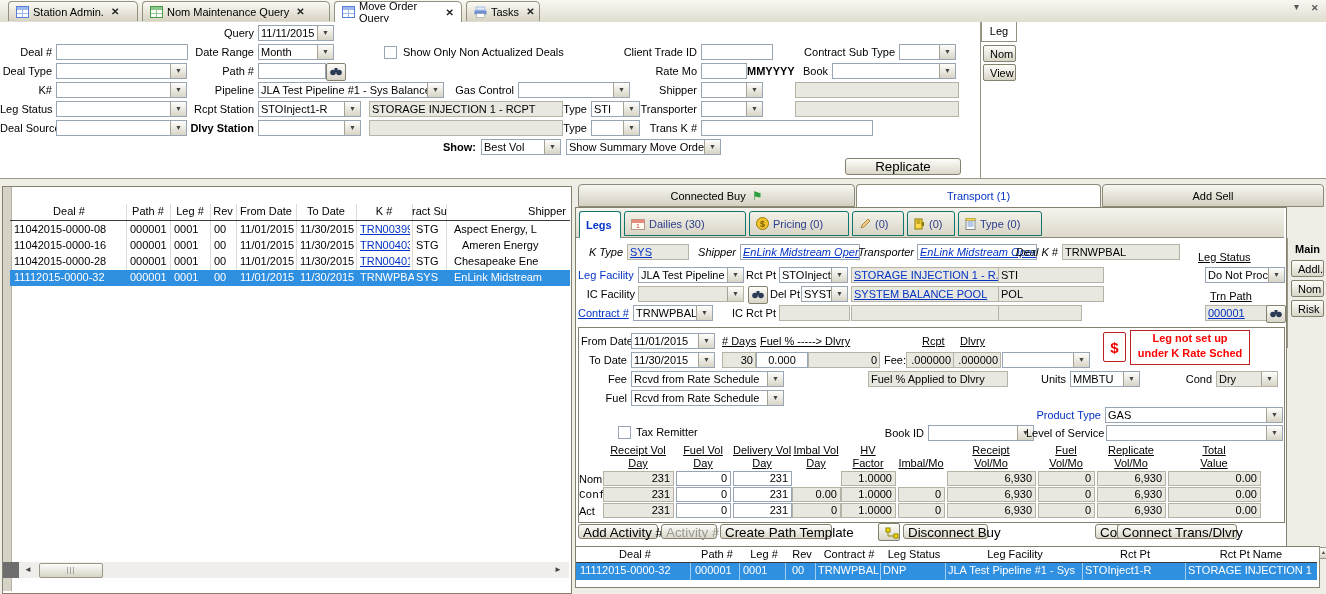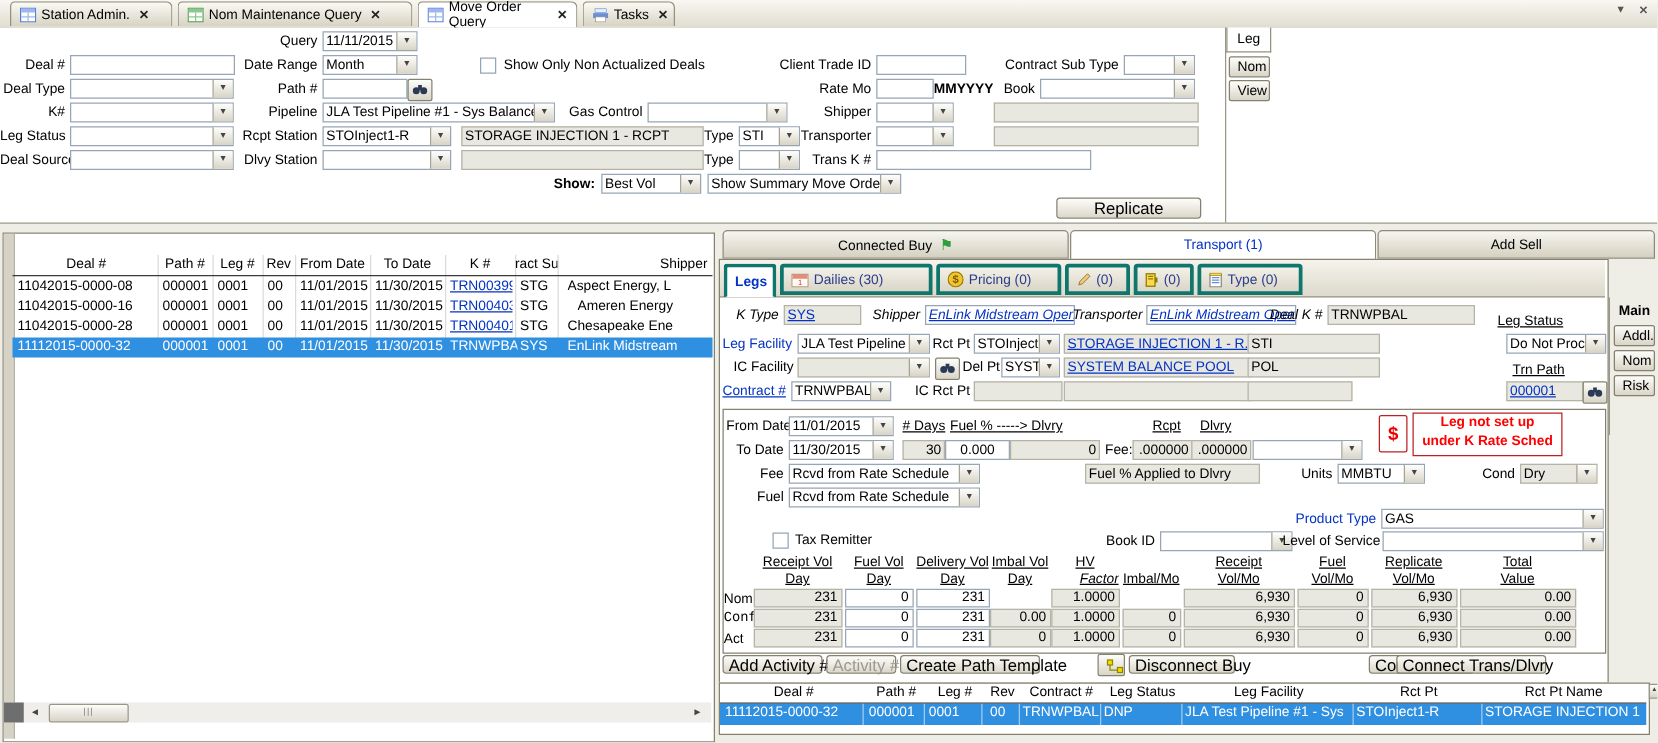--- a/index.html
+++ b/index.html
@@ -21,21 +21,21 @@
   .sqbtn{position:absolute;background:linear-gradient(#fdfdfa,#d9d5c7);border:1px solid #84816f;border-radius:2px;text-align:center;}
   .chk{position:absolute;width:11px;height:11px;background:#fff;border:1px solid #94a6b8;}
   .link{color:#0433c4;text-decoration:underline;}
   .vline{position:absolute;width:1px;background:#dcdcd4;}
   .panel{position:absolute;background:#fff;border:1px solid #84826f;}
   .ttab{position:absolute;top:1px;height:20px;background:linear-gradient(#fbfaf4,#d7d3c3);border:1px solid #94917f;border-bottom:none;border-radius:4px 5px 0 0;display:flex;align-items:center;gap:4px;padding:0 7px;box-sizing:border-box;}
   .ttab.active{background:#fff;height:21px;}
   .ttab .x{font-size:10px;font-weight:bold;color:#222;margin-left:3px;cursor:default;}
   .bigtab{position:absolute;top:184px;height:23px;background:linear-gradient(#f7f6f0,#d4d0c1);border:1px solid #8d8a79;border-radius:4px 4px 0 0;text-align:center;line-height:22px;box-sizing:border-box;}
   .bigtab.active{background:#fff;border-bottom:1px solid #fff;color:#0433c4;}
-  .subtab{position:absolute;top:211px;height:25px;background:linear-gradient(#f3f1e9,#d9d5c6);border:3px solid #0f766e;border-radius:3px 3px 0 0;display:flex;align-items:center;gap:4px;padding:0 6px;box-sizing:border-box;color:#2b3c8c;}
+  .subtab{position:absolute;top:211px;height:25px;background:linear-gradient(#f3f1e9,#d9d5c6);border:1px solid #0f766e;border-radius:3px 3px 0 0;display:flex;align-items:center;gap:4px;padding:0 6px;box-sizing:border-box;color:#2b3c8c;}
   .subtab.active{background:#fff;border-bottom:1px solid #fff;color:#0433c4;font-weight:bold;}
   .cell{position:absolute;white-space:nowrap;overflow:hidden;line-height:15px;}
   .hul{border-bottom:1px solid #3a3a3a;}
   .selrow{position:absolute;background:#2f8fe0;color:#fff;}
   .gridnum{position:absolute;height:13px;line-height:13px;text-align:right;padding:0 3px;white-space:nowrap;}
   .gridro{background:#e9e8e0;border:1px solid #b5b2a6;}
   .gridwh{background:#fff;border:1px solid #97a5b4;}
   .warn{position:absolute;border:1px solid #b22;color:#f00;font-weight:bold;text-align:center;line-height:15px;background:#fff;}
   svg{display:block;}
 </style>
@@ -187,21 +187,21 @@
       <span class="v"></span>
       <span class="db">▼</span>
     </span>
   <span class="fld ro" style="left:795px;top:101px;width:158px;"></span>
 
   <span class="lbl r" style="left:0;top:121px;width:52px;">Deal Source</span>
   <span class="dd" style="left:56px;top:120px;width:131px;">
       <span class="v"></span>
       <span class="db">▼</span>
     </span>
-  <span class="lbl r" style="left:186px;top:121px;width:68px;">Dlvy Station</span>
+  <span class="lbl r" style="left:186px;top:121px;width:68px;font-weight:bold;">Dlvy Station</span>
   <span class="dd" style="left:258px;top:120px;width:103px;">
       <span class="v"></span>
       <span class="db">▼</span>
     </span>
   <span class="fld ro" style="left:369px;top:120px;width:188px;"></span>
   <span class="lbl r" style="left:561px;top:121px;width:26px;">Type</span>
   <span class="dd" style="left:591px;top:120px;width:49px;">
       <span class="v"></span>
       <span class="db">▼</span>
     </span>
@@ -516,21 +516,21 @@
   <div class="abs" style="left:575px;top:443px;width:710px;height:26px;">
     <span class="cell u" style="left:28px;width:70px;text-align:center;top:0;">Receipt Vol</span>
     <span class="cell u" style="left:28px;width:70px;text-align:center;top:13px;">Day</span>
     <span class="cell u" style="left:101px;width:54px;text-align:center;top:0;">Fuel Vol</span>
     <span class="cell u" style="left:101px;width:54px;text-align:center;top:13px;">Day</span>
     <span class="cell u" style="left:158px;width:58px;text-align:center;top:0;">Delivery Vol</span>
     <span class="cell u" style="left:158px;width:58px;text-align:center;top:13px;">Day</span>
     <span class="cell u" style="left:217px;width:48px;text-align:center;top:0;">Imbal Vol</span>
     <span class="cell u" style="left:217px;width:48px;text-align:center;top:13px;">Day</span>
     <span class="cell u" style="left:266px;width:54px;text-align:center;top:0;">HV</span>
-    <span class="cell u" style="left:266px;width:54px;text-align:right;top:13px;font-style:italic;">Factor</span>
+    <span class="cell u" style="left:266px;width:54px;text-align:center;top:13px;">Factor</span>
     <span class="cell u" style="left:323px;width:46px;text-align:center;top:13px;">Imbal/Mo</span>
     <span class="cell u" style="left:372px;width:88px;text-align:center;top:0;">Receipt</span>
     <span class="cell u" style="left:372px;width:88px;text-align:center;top:13px;">Vol/Mo</span>
     <span class="cell u" style="left:463px;width:56px;text-align:center;top:0;">Fuel</span>
     <span class="cell u" style="left:463px;width:56px;text-align:center;top:13px;">Vol/Mo</span>
     <span class="cell u" style="left:522px;width:68px;text-align:center;top:0;">Replicate</span>
     <span class="cell u" style="left:522px;width:68px;text-align:center;top:13px;">Vol/Mo</span>
     <span class="cell u" style="left:593px;width:92px;text-align:center;top:0;">Total</span>
     <span class="cell u" style="left:593px;width:92px;text-align:center;top:13px;">Value</span>
   </div>

